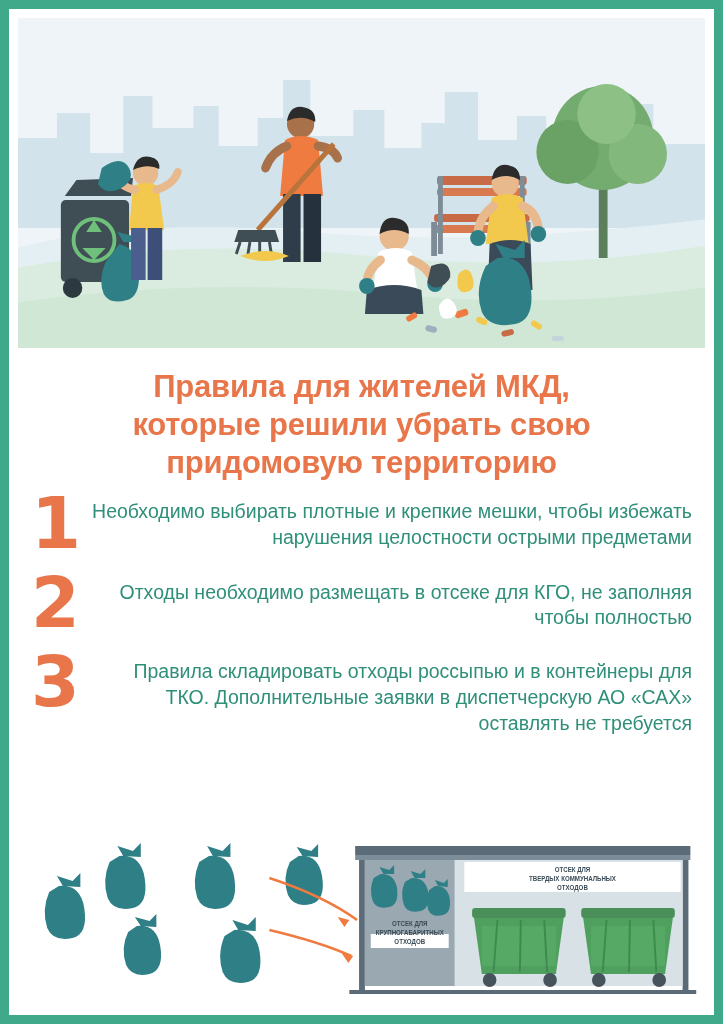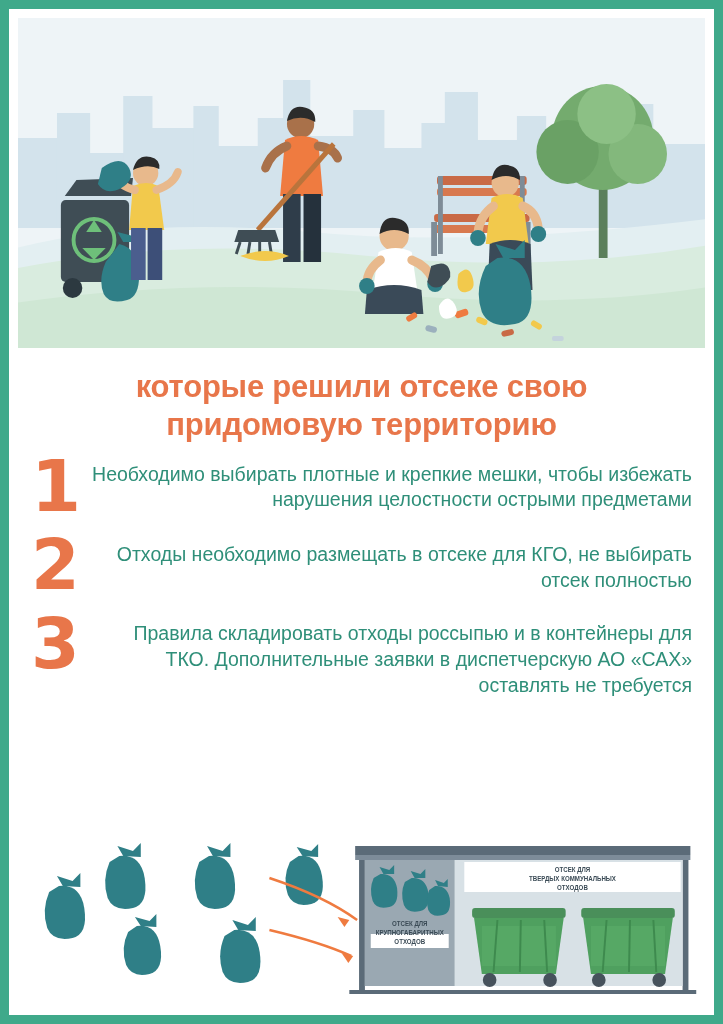--- a/index.html
+++ b/index.html
@@ -214,32 +214,33 @@
         <rect x="526" y="304" width="12" height="6" rx="3" fill="#f2c94c" transform="rotate(30 532 307)"></rect>
         <rect x="418" y="308" width="12" height="6" rx="3" fill="#9bb0bd" transform="rotate(14 424 311)"></rect>
         <rect x="398" y="296" width="12" height="6" rx="3" fill="#ef7b40" transform="rotate(-30 404 299)"></rect>
         <rect x="548" y="318" width="12" height="5" rx="2" fill="#c4d3dc"></rect>
         <path d="M432 288 q8 -14 16 -2 q6 10 -4 14 q-12 4 -12 -12 z" fill="#ffffff"></path>
       </g>
     </svg>
   </div>
 
   <div class="title">
-    <div>которые решили отсеке свою</div>
+    <div>Правила для жителей МКД,</div>
+    <div>которые решили убрать свою</div>
     <div>придомовую территорию</div>
   </div>
 
   <div class="rules">
     <div class="rule">
       <div class="num">1</div>
       <div class="rtext">Необходимо выбирать плотные и крепкие мешки, чтобы избежать нарушения целостности острыми предметами</div>
     </div>
     <div class="rule">
       <div class="num">2</div>
-      <div class="rtext">Отходы необходимо размещать в отсеке для КГО, не выбирать отсек полностью</div>
+      <div class="rtext">Отходы необходимо размещать в отсеке для КГО, не заполняя чтобы полностью</div>
     </div>
     <div class="rule">
       <div class="num">3</div>
       <div class="rtext">Правила складировать отходы россыпью и в контейнеры для ТКО. Дополнительные заявки в диспетчерскую АО «САХ» оставлять не требуется</div>
     </div>
   </div>
 
   <div class="bottom">
     <svg class="bottomSvg" viewBox="0 0 705 172" preserveAspectRatio="none">
 

